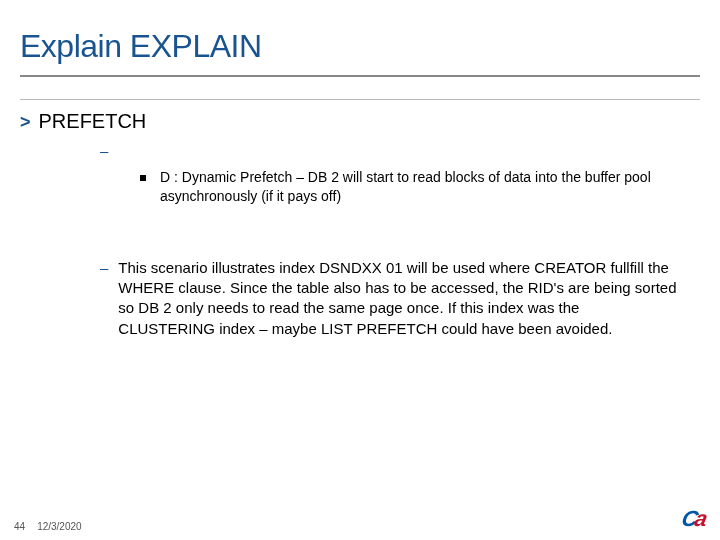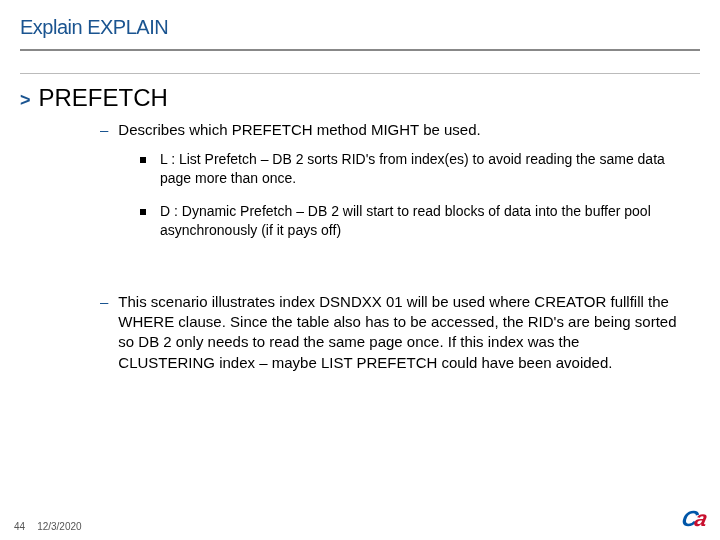--- a/index.html
+++ b/index.html
@@ -1,23 +1,23 @@
 <!DOCTYPE html>
 <html><head>
 <meta charset="utf-8">
 <style>
   * { margin: 0; padding: 0; box-sizing: border-box; }
   body { width: 720px; height: 540px; font-family: Verdana, Arial, sans-serif; background: #fff; position: relative; }
   .title-block { padding: 16px 20px 8px 20px; }
-  .slide-title { color: #1a5490; font-size: 20px; font-weight: 400; letter-spacing: -0.5px; }
+  .slide-title { color: #1a5490; font-size: 32px; font-weight: 400; letter-spacing: -0.5px; margin-top: 12px; }
   .title-rule { border: none; border-top: 2px solid #888; margin-top: 10px; }
   .divider-rule { border: none; border-top: 1px solid #bbb; margin: 14px 20px 0 20px; }
   .section-row { display: flex; align-items: baseline; gap: 8px; padding: 10px 20px 6px 20px; }
   .chev { color: #1a5490; font-size: 18px; font-weight: 700; }
-  .section-h { color: #000; font-size: 24px; font-weight: 400; }
+  .section-h { color: #000; font-size: 20px; font-weight: 400; }
   .content { padding: 2px 40px 0 100px; }
   .body-row { display: flex; align-items: flex-start; gap: 10px; margin-bottom: 6px; }
   .en { color: #1a5490; font-size: 15px; line-height: 1; margin-top: 2px; }
   .body-text { color: #000; font-size: 15px; line-height: 1.35; }
   .sub-list { padding: 4px 0 10px 40px; }
   .sub-row { display: flex; align-items: flex-start; gap: 14px; margin-bottom: 14px; }
   .sq { width: 6px; height: 6px; background: #000; margin-top: 7px; flex-shrink: 0; }
   .sub-text { color: #000; font-size: 14px; line-height: 1.35; flex: 1; }
   .scenario-block { padding: 28px 40px 0 100px; }
   .footer { position: absolute; bottom: 8px; left: 14px; display: flex; align-items: flex-end; gap: 12px; color: #555; font-size: 10px; }
@@ -36,27 +36,22 @@
 <hr class="divider-rule">
 
 <div class="section-row">
   <span class="chev">&gt;</span>
   <span class="section-h">PREFETCH</span>
 </div>
 
 <div class="content">
   <div class="body-row">
     <span class="en">–</span>
-    <span class="body-text">Describes which PREFETCH method MIGHT be used.</span>
   </div>
   <div class="sub-list">
-    <div class="sub-row">
-      <span class="sq"></span>
-      <span class="sub-text">L :  List Prefetch – DB 2 sorts RID's from index(es) to avoid reading the same data page more than once.</span>
-    </div>
     <div class="sub-row">
       <span class="sq"></span>
       <span class="sub-text">D :  Dynamic Prefetch – DB 2 will start to read blocks of data into the buffer pool asynchronously (if it pays off)</span>
     </div>
   </div>
 </div>
 
 <div class="scenario-block">
   <div class="body-row">
     <span class="en">–</span>

